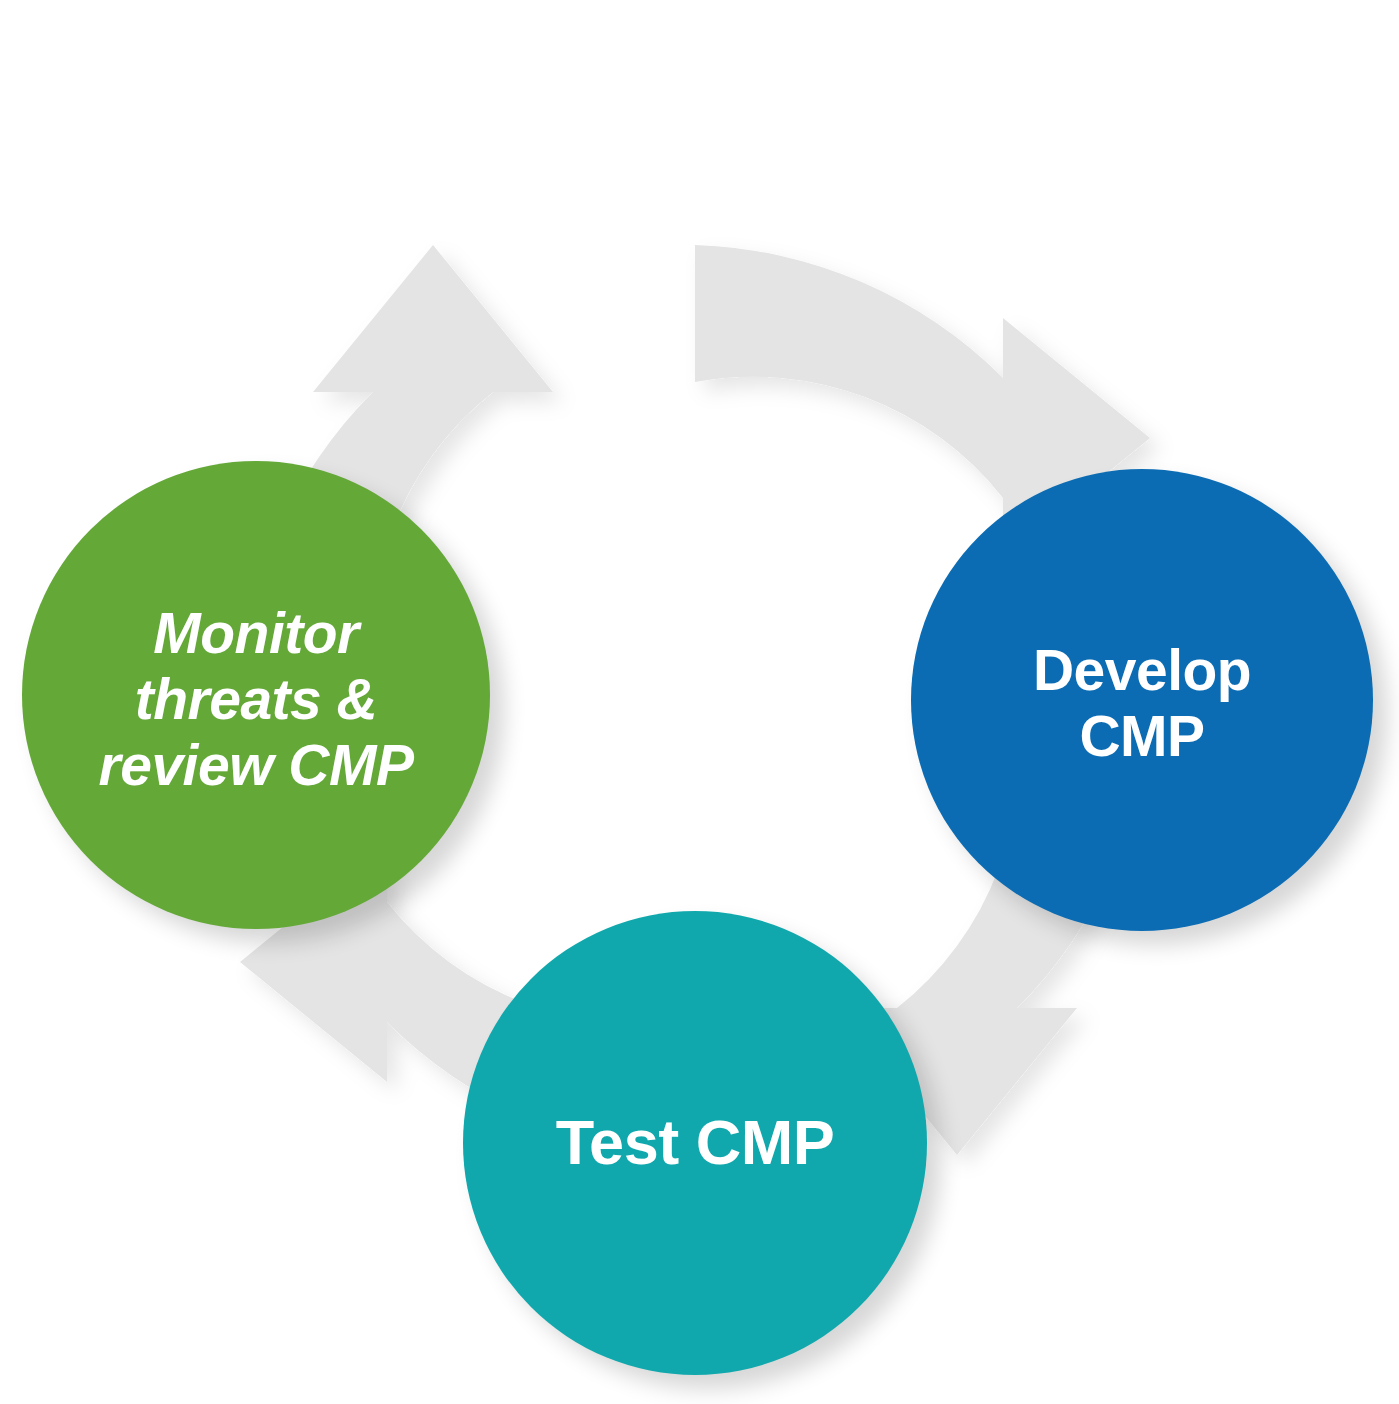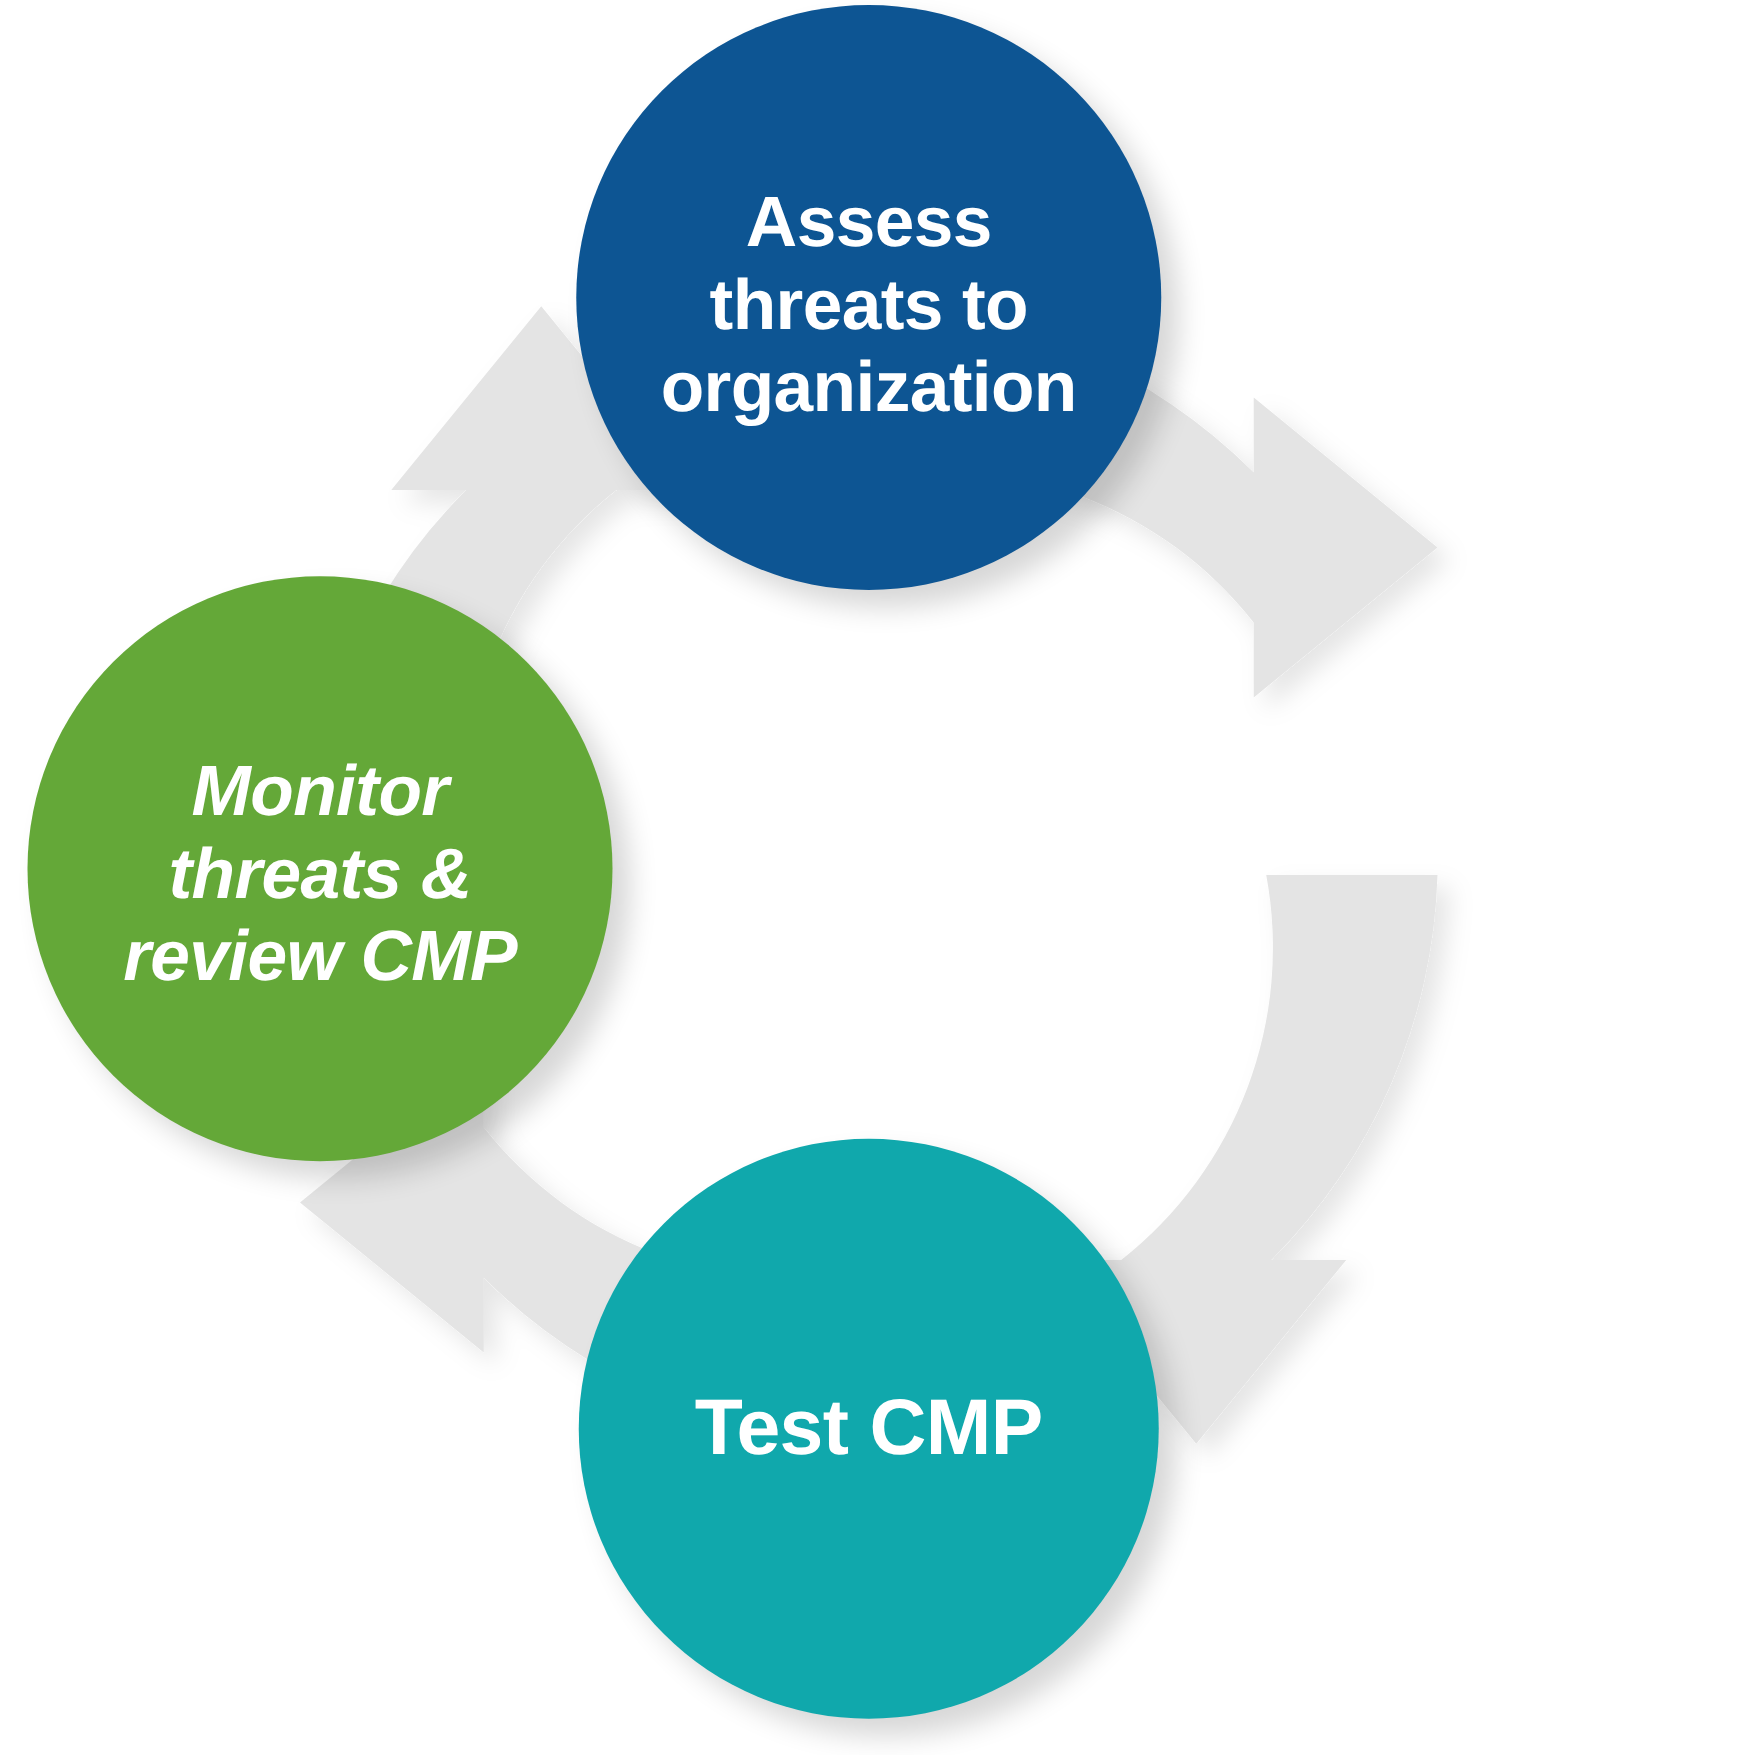--- a/index.html
+++ b/index.html
@@ -124,26 +124,25 @@
            A 455 455 0 0 1 373 392
            L 313 392
            L 433 245
            L 553 392
            L 493 392
            A 318 318 0 0 0 377 700
            Z"></path>
     </g>
   </svg>
 
-  <div class="node" id="node-assess" style="background: rgb(13, 85, 147); color: rgb(255, 255, 255);">
-    <span class="label">Assess
-threats to
-organization</span>
+
+  <div class="node" id="node-develop" style="background: rgb(11, 108, 179); color: rgb(255, 255, 255);">
+    <span class="label">Develop
+CMP</span>
   </div>
-
 
   <div class="node" id="node-test" style="background: rgb(16, 168, 172); color: rgb(255, 255, 255);">
     <span class="label">Test CMP</span>
   </div>
 
   <div class="node" id="node-monitor" style="background: rgb(100, 168, 56); color: rgb(255, 255, 255);">
     <span class="label">Monitor
 threats &amp;
 review CMP</span>
   </div>

